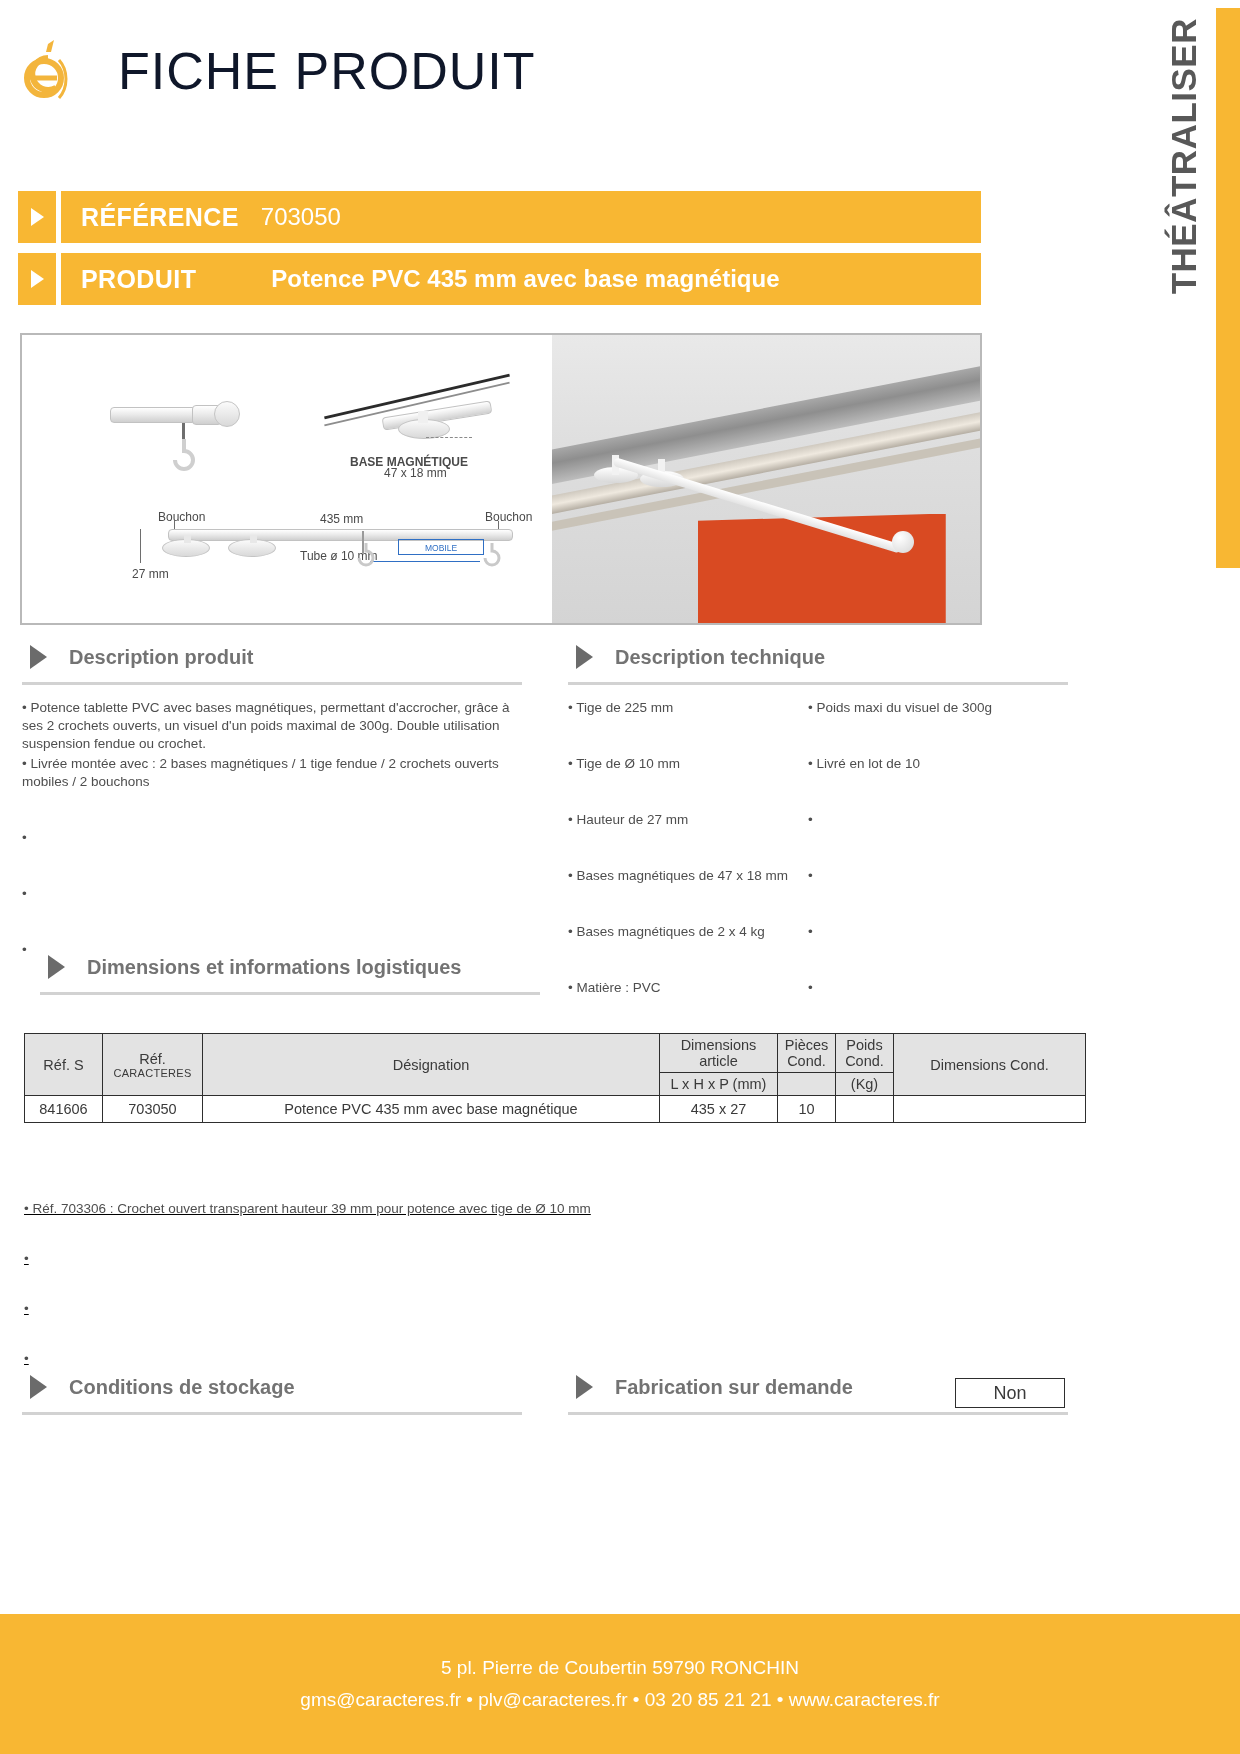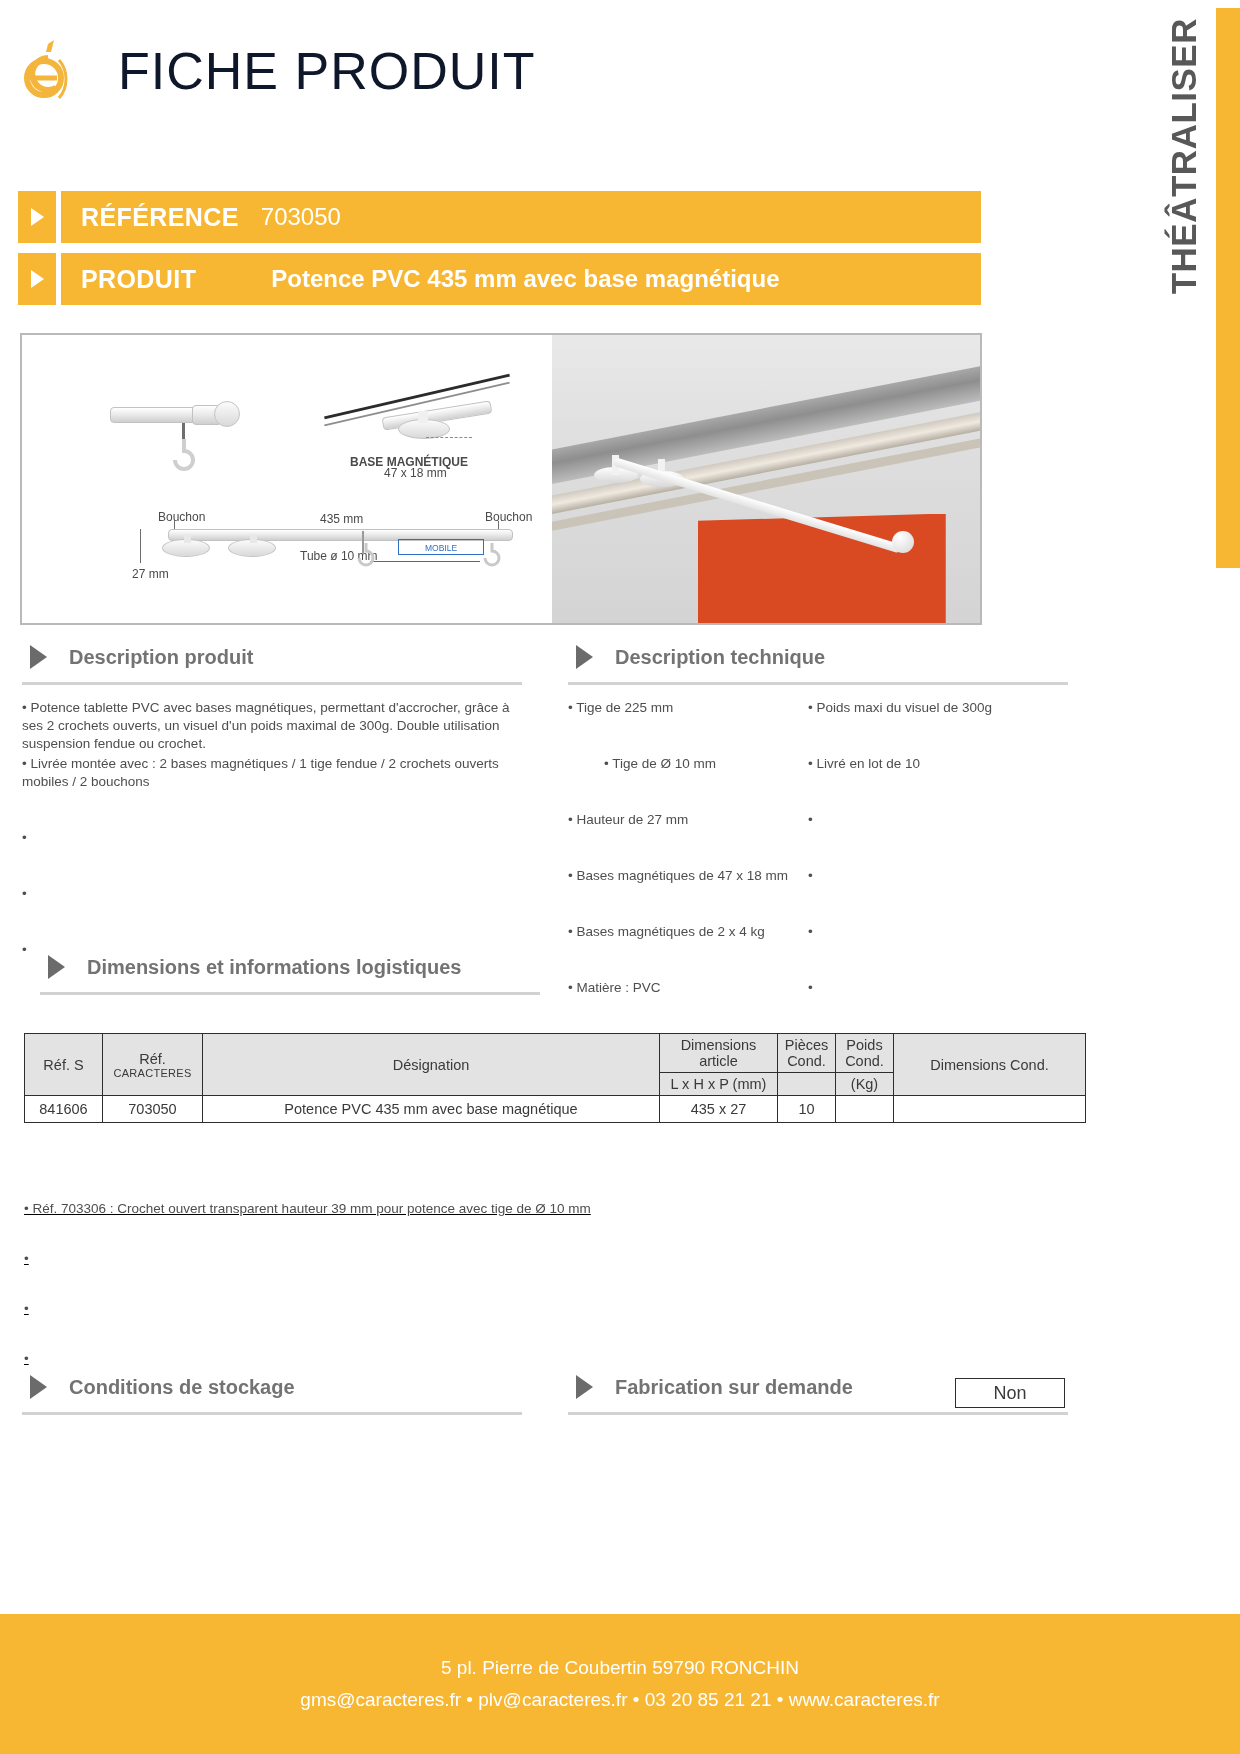--- a/index.html
+++ b/index.html
@@ -343,21 +343,21 @@
 
   <div class="sec" style="left:568px; top:645px; width:500px;">
     <div class="sec-head">
       <div class="sec-tri"></div>
       <div class="sec-title">Description technique</div>
     </div>
     <div class="sec-rule"></div>
     <div class="two-col" style="margin-top:14px;">
       <div class="tc-col" style="width:240px;">
         <div class="bullet" style="margin-bottom:38px;">• Tige de 225 mm</div>
-        <div class="bullet" style="margin-bottom:38px;margin-left:36px;">• Tige de Ø 10 mm</div>
+        <div class="bullet" style="margin-bottom:38px;">• Tige de Ø 10 mm</div>
         <div class="bullet" style="margin-bottom:38px;">• Hauteur de 27 mm</div>
         <div class="bullet" style="margin-bottom:38px;">• Bases magnétiques de 47 x 18 mm</div>
         <div class="bullet" style="margin-bottom:38px;">• Bases magnétiques de 2 x 4 kg</div>
         <div class="bullet">• Matière : PVC</div>
       </div>
       <div class="tc-col" style="width:240px;">
         <div class="bullet" style="margin-bottom:38px;">• Poids maxi du visuel de 300g</div>
         <div class="bullet" style="margin-bottom:38px;">• Livré en lot de 10</div>
         <div class="bullet" style="margin-bottom:38px;">•</div>
         <div class="bullet" style="margin-bottom:38px;">•</div>

